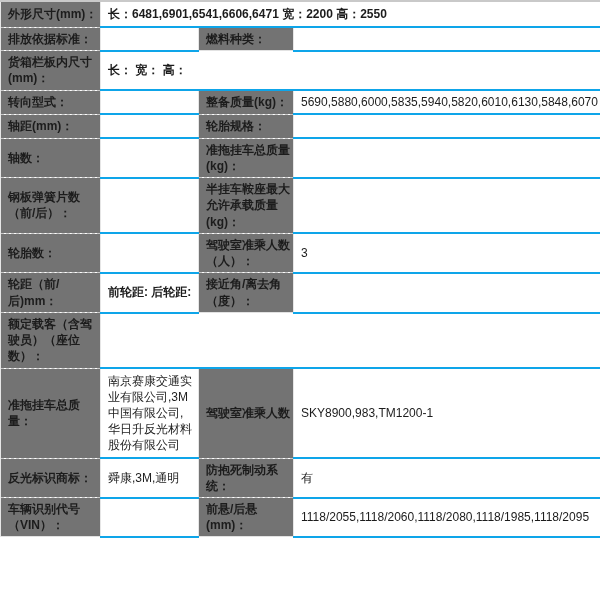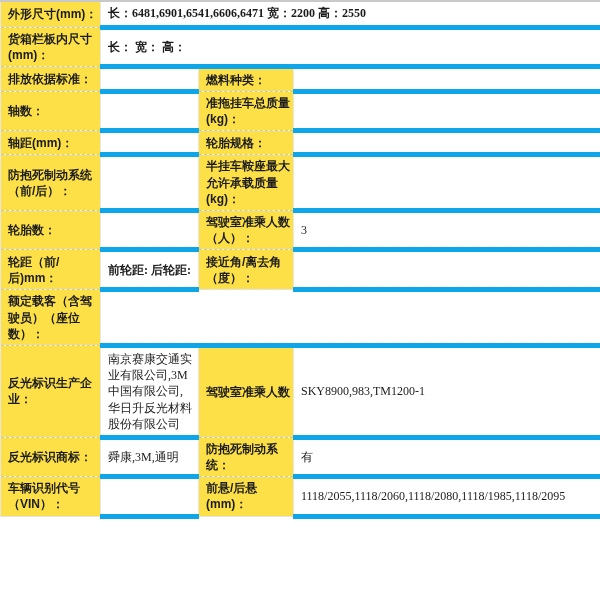--- a/index.html
+++ b/index.html
@@ -5,68 +5,74 @@
   html,body{margin:0;padding:0;background:#ffffff;}
   body{font-family:"Liberation Sans",sans-serif;color:#1c1c1c;}
   .spec-wrap{width:600px;}
   table.spec{width:600px;border-collapse:collapse;table-layout:fixed;
     border-top:2px solid #c9c9c9;border-bottom:1px solid #e2e2e2;
     font-size:12px;line-height:1.35;}
   col.c1{width:100px;} col.c2{width:98px;} col.c3{width:95px;} col.c4{width:307px;}
   td{vertical-align:middle;padding:3px 4px 3px 7px;
      border-left:1px solid #e6e6e6;border-right:1px solid #e6e6e6;
      overflow:hidden;}
-  td.lbl{background:#fde047;font-weight:bold;
+  td.lbl{background:#737373;font-weight:bold;
      border-bottom:1px dashed #c6c6c6;border-top:1px dashed #c6c6c6;
      padding-right:0;}
-  td.val{background:#ffffff;border-bottom:5px solid #0ea5e9;border-top:1px solid #e2e2e2;font-family:Liberation Serif, serif;}
+  td.val{background:#ffffff;border-bottom:2px solid #0ea5e9;border-top:1px solid #e2e2e2;}
   td.nowrap{white-space:nowrap;}
   td.b{font-weight:bold;}
   table.spec tr:first-child td{border-top:none;}
 </style>
 </head>
 <body>
 
 <div class="spec-wrap">
 <table class="spec">
   <colgroup>
         <col class="c1">
         <col class="c2">
         <col class="c3">
         <col class="c4">
       </colgroup>
   <tbody>
     <tr style="height:26px">
       <td class="lbl nowrap">外形尺寸(mm)：</td>
       <td class="val b" colspan="3">长：6481,6901,6541,6606,6471 宽：2200 高：2550</td>
     </tr>
+    <tr style="height:23px">
+      <td class="lbl nowrap">排放依据标准：</td>
+      <td class="val"></td>
+      <td class="lbl nowrap">燃料种类：</td>
+      <td class="val"></td>
+    </tr>
     <tr style="height:37px">
       <td class="lbl">货箱栏板内尺寸(mm)：</td>
       <td class="val b" colspan="3">长： 宽： 高：</td>
     </tr>
-    <tr style="height:23px">
-      <td class="lbl nowrap">排放依据标准：</td>
+    <tr style="height:24px">
+      <td class="lbl nowrap">转向型式：</td>
       <td class="val"></td>
-      <td class="lbl nowrap">燃料种类：</td>
+      <td class="lbl nowrap">整备质量(kg)：</td>
+      <td class="val">5690,5880,6000,5835,5940,5820,6010,6130,5848,6070</td>
+    </tr>
+    <tr style="height:24px">
+      <td class="lbl nowrap">轴距(mm)：</td>
+      <td class="val"></td>
+      <td class="lbl nowrap">轮胎规格：</td>
       <td class="val"></td>
     </tr>
     <tr style="height:38px">
       <td class="lbl nowrap">轴数：</td>
       <td class="val"></td>
       <td class="lbl">准拖挂车总质量(kg)：</td>
       <td class="val"></td>
     </tr>
-    <tr style="height:24px">
-      <td class="lbl nowrap">轴距(mm)：</td>
-      <td class="val"></td>
-      <td class="lbl nowrap">轮胎规格：</td>
-      <td class="val"></td>
-    </tr>
     <tr style="height:52px">
-      <td class="lbl">防抱死制动系统（前/后）：</td>
+      <td class="lbl">钢板弹簧片数（前/后）：</td>
       <td class="val"></td>
       <td class="lbl">半挂车鞍座最大允许承载质量(kg)：</td>
       <td class="val"></td>
     </tr>
     <tr style="height:37px">
       <td class="lbl nowrap">轮胎数：</td>
       <td class="val"></td>
       <td class="lbl">驾驶室准乘人数（人）：</td>
       <td class="val">3</td>
     </tr>
@@ -74,21 +80,21 @@
       <td class="lbl">轮距（前/后)mm：</td>
       <td class="val b">前轮距: 后轮距:</td>
       <td class="lbl">接近角/离去角（度）：</td>
       <td class="val"></td>
     </tr>
     <tr style="height:38px">
       <td class="lbl">额定载客（含驾驶员）（座位数）：</td>
       <td class="val" colspan="3"></td>
     </tr>
     <tr style="height:90px">
-      <td class="lbl">反光标识生产企业：</td>
+      <td class="lbl">准拖挂车总质量：</td>
       <td class="val">南京赛康交通实业有限公司,3M中国有限公司,华日升反光材料股份有限公司</td>
       <td class="lbl nowrap">驾驶室准乘人数：</td>
       <td class="val">SKY8900,983,TM1200-1</td>
     </tr>
     <tr style="height:38px">
       <td class="lbl nowrap">反光标识商标：</td>
       <td class="val">舜康,3M,通明</td>
       <td class="lbl">防抱死制动系统：</td>
       <td class="val">有</td>
     </tr>

